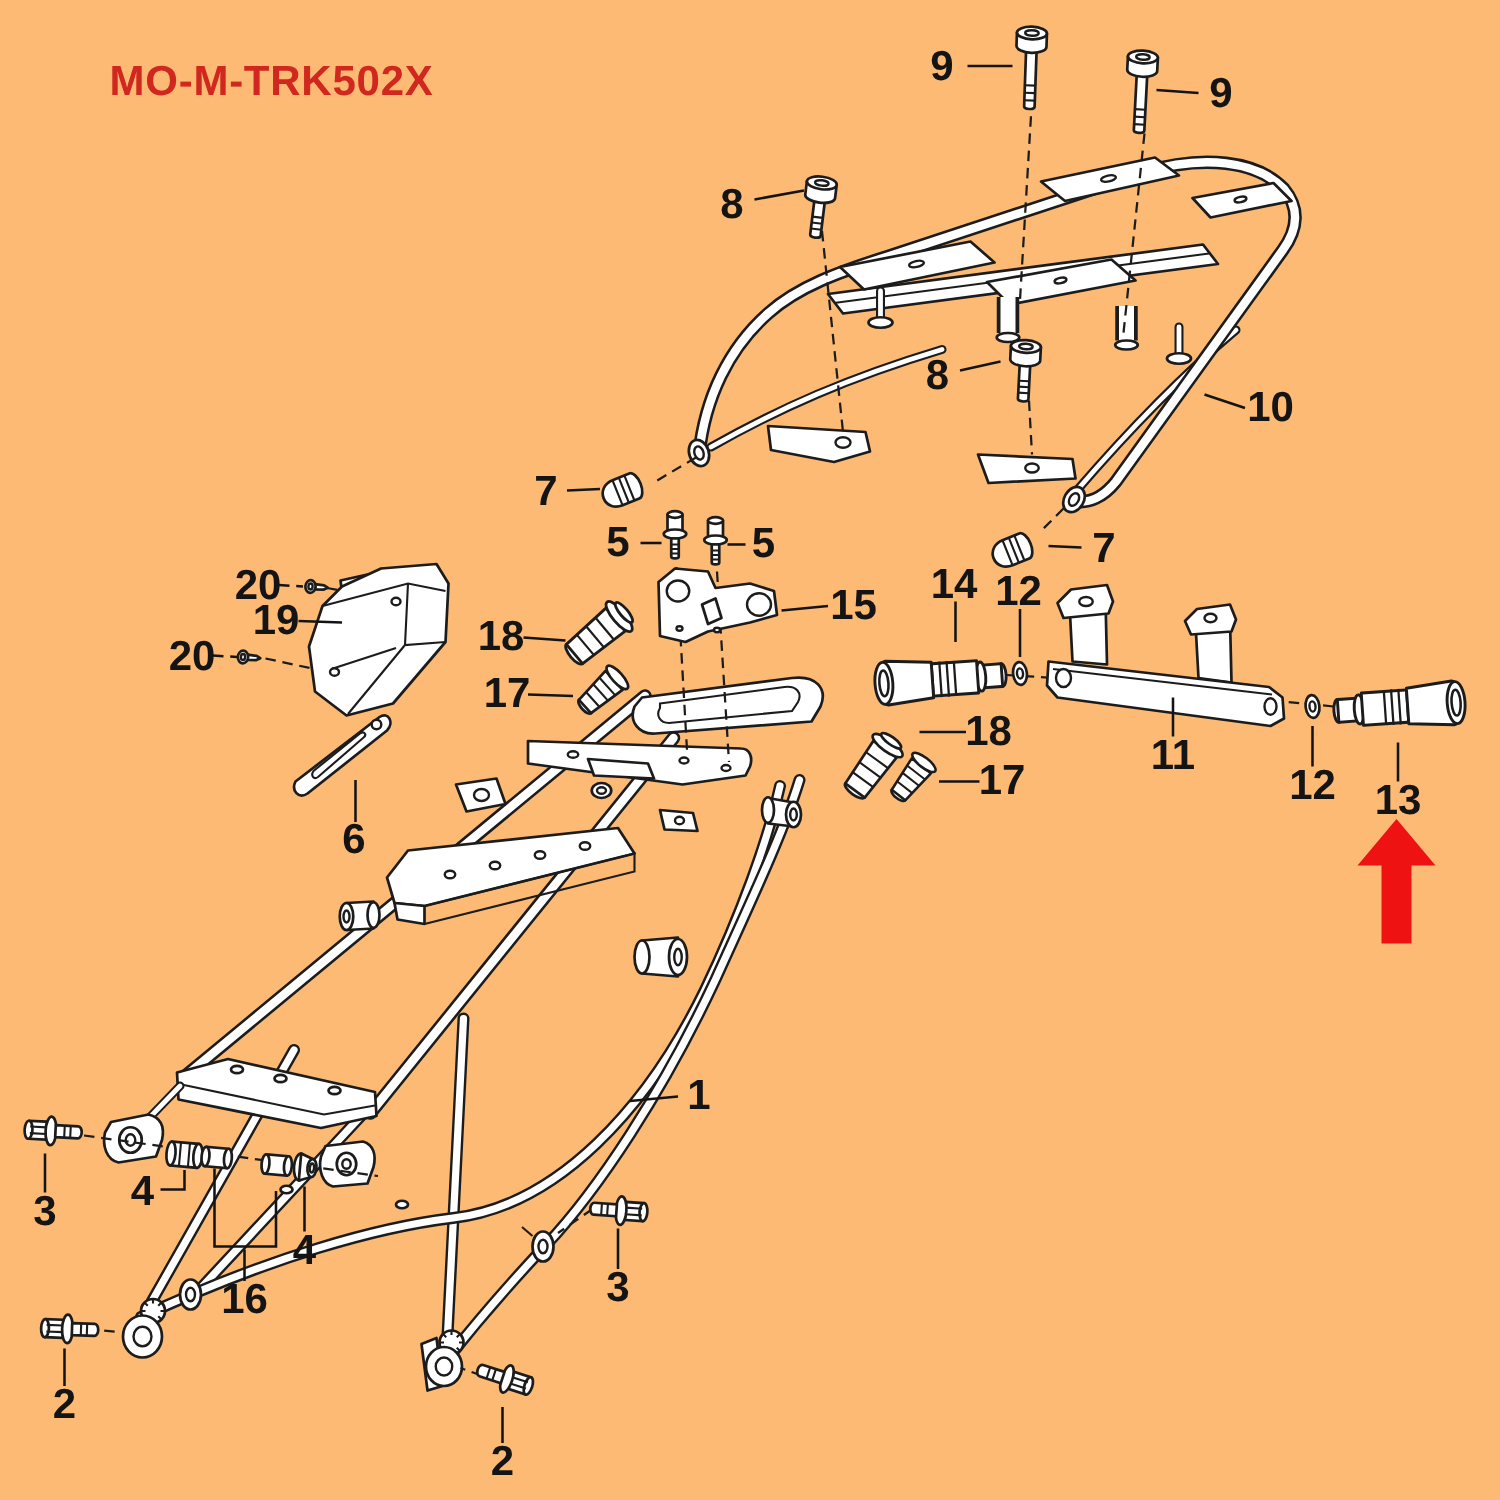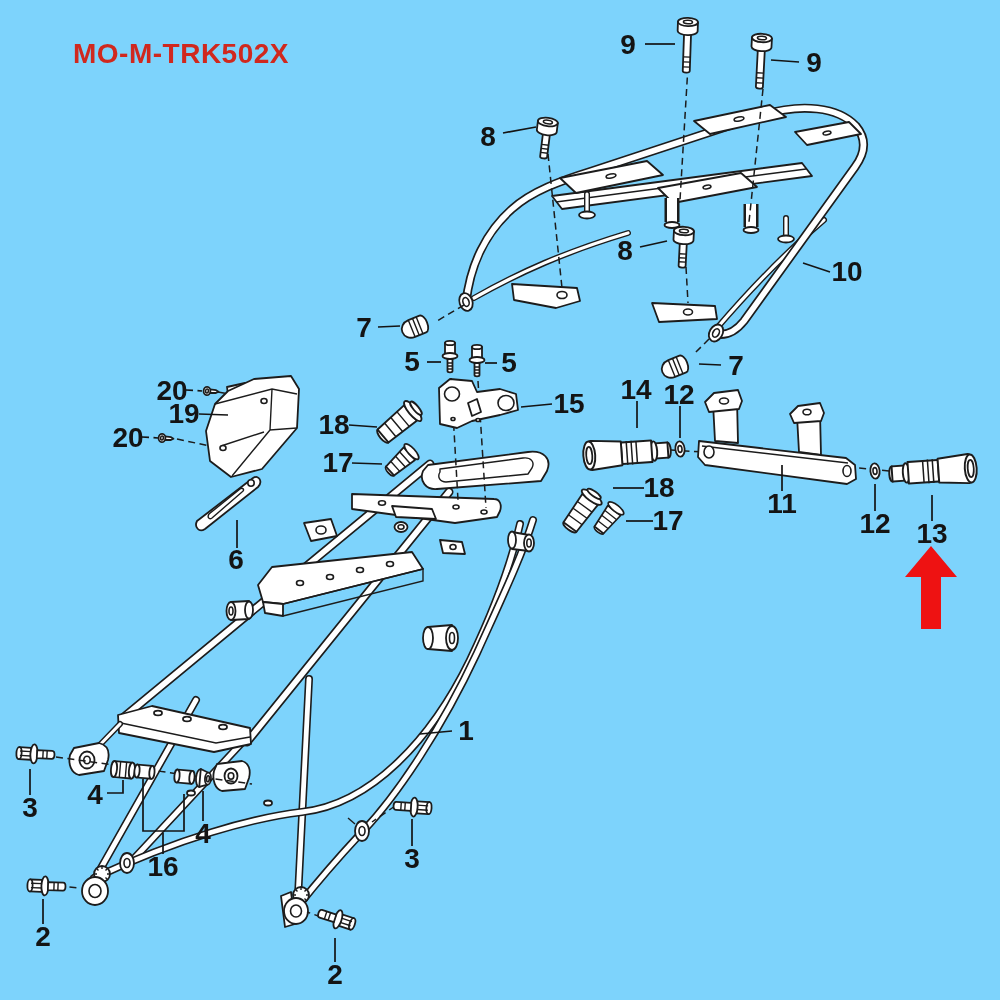--- a/index.html
+++ b/index.html
@@ -1,16 +1,16 @@
 <!DOCTYPE html>
 <html><head>
 <meta charset="utf-8">
 <style>
   html,body{margin:0;padding:0;background:#fff;}
-  #stage{position:relative;width:1000px;height:1000px;background:#7dd3fc;overflow:hidden;
+  #stage{position:relative;width:1000px;height:1000px;background:#fdba74;overflow:hidden;
          font-family:"Liberation Sans",sans-serif;}
   #code{position:absolute;left:73px;top:38px;font-size:28px;font-weight:600;
         letter-spacing:.5px;color:#d0281e;}
   svg{position:absolute;left:0;top:0;}
   .callout{font:600 28px "Liberation Sans",sans-serif;fill:#141414;
            text-anchor:middle;dominant-baseline:central;}
   .leader{fill:none;stroke:#141414;stroke-width:1.7;}
   .dashline{stroke-dasharray:7,4.5;}
   .t9{fill:none;stroke:#1c1c1c;stroke-width:9;stroke-linecap:round;}
   .t9i{fill:none;stroke:#fff;stroke-width:5.6;stroke-linecap:round;}

